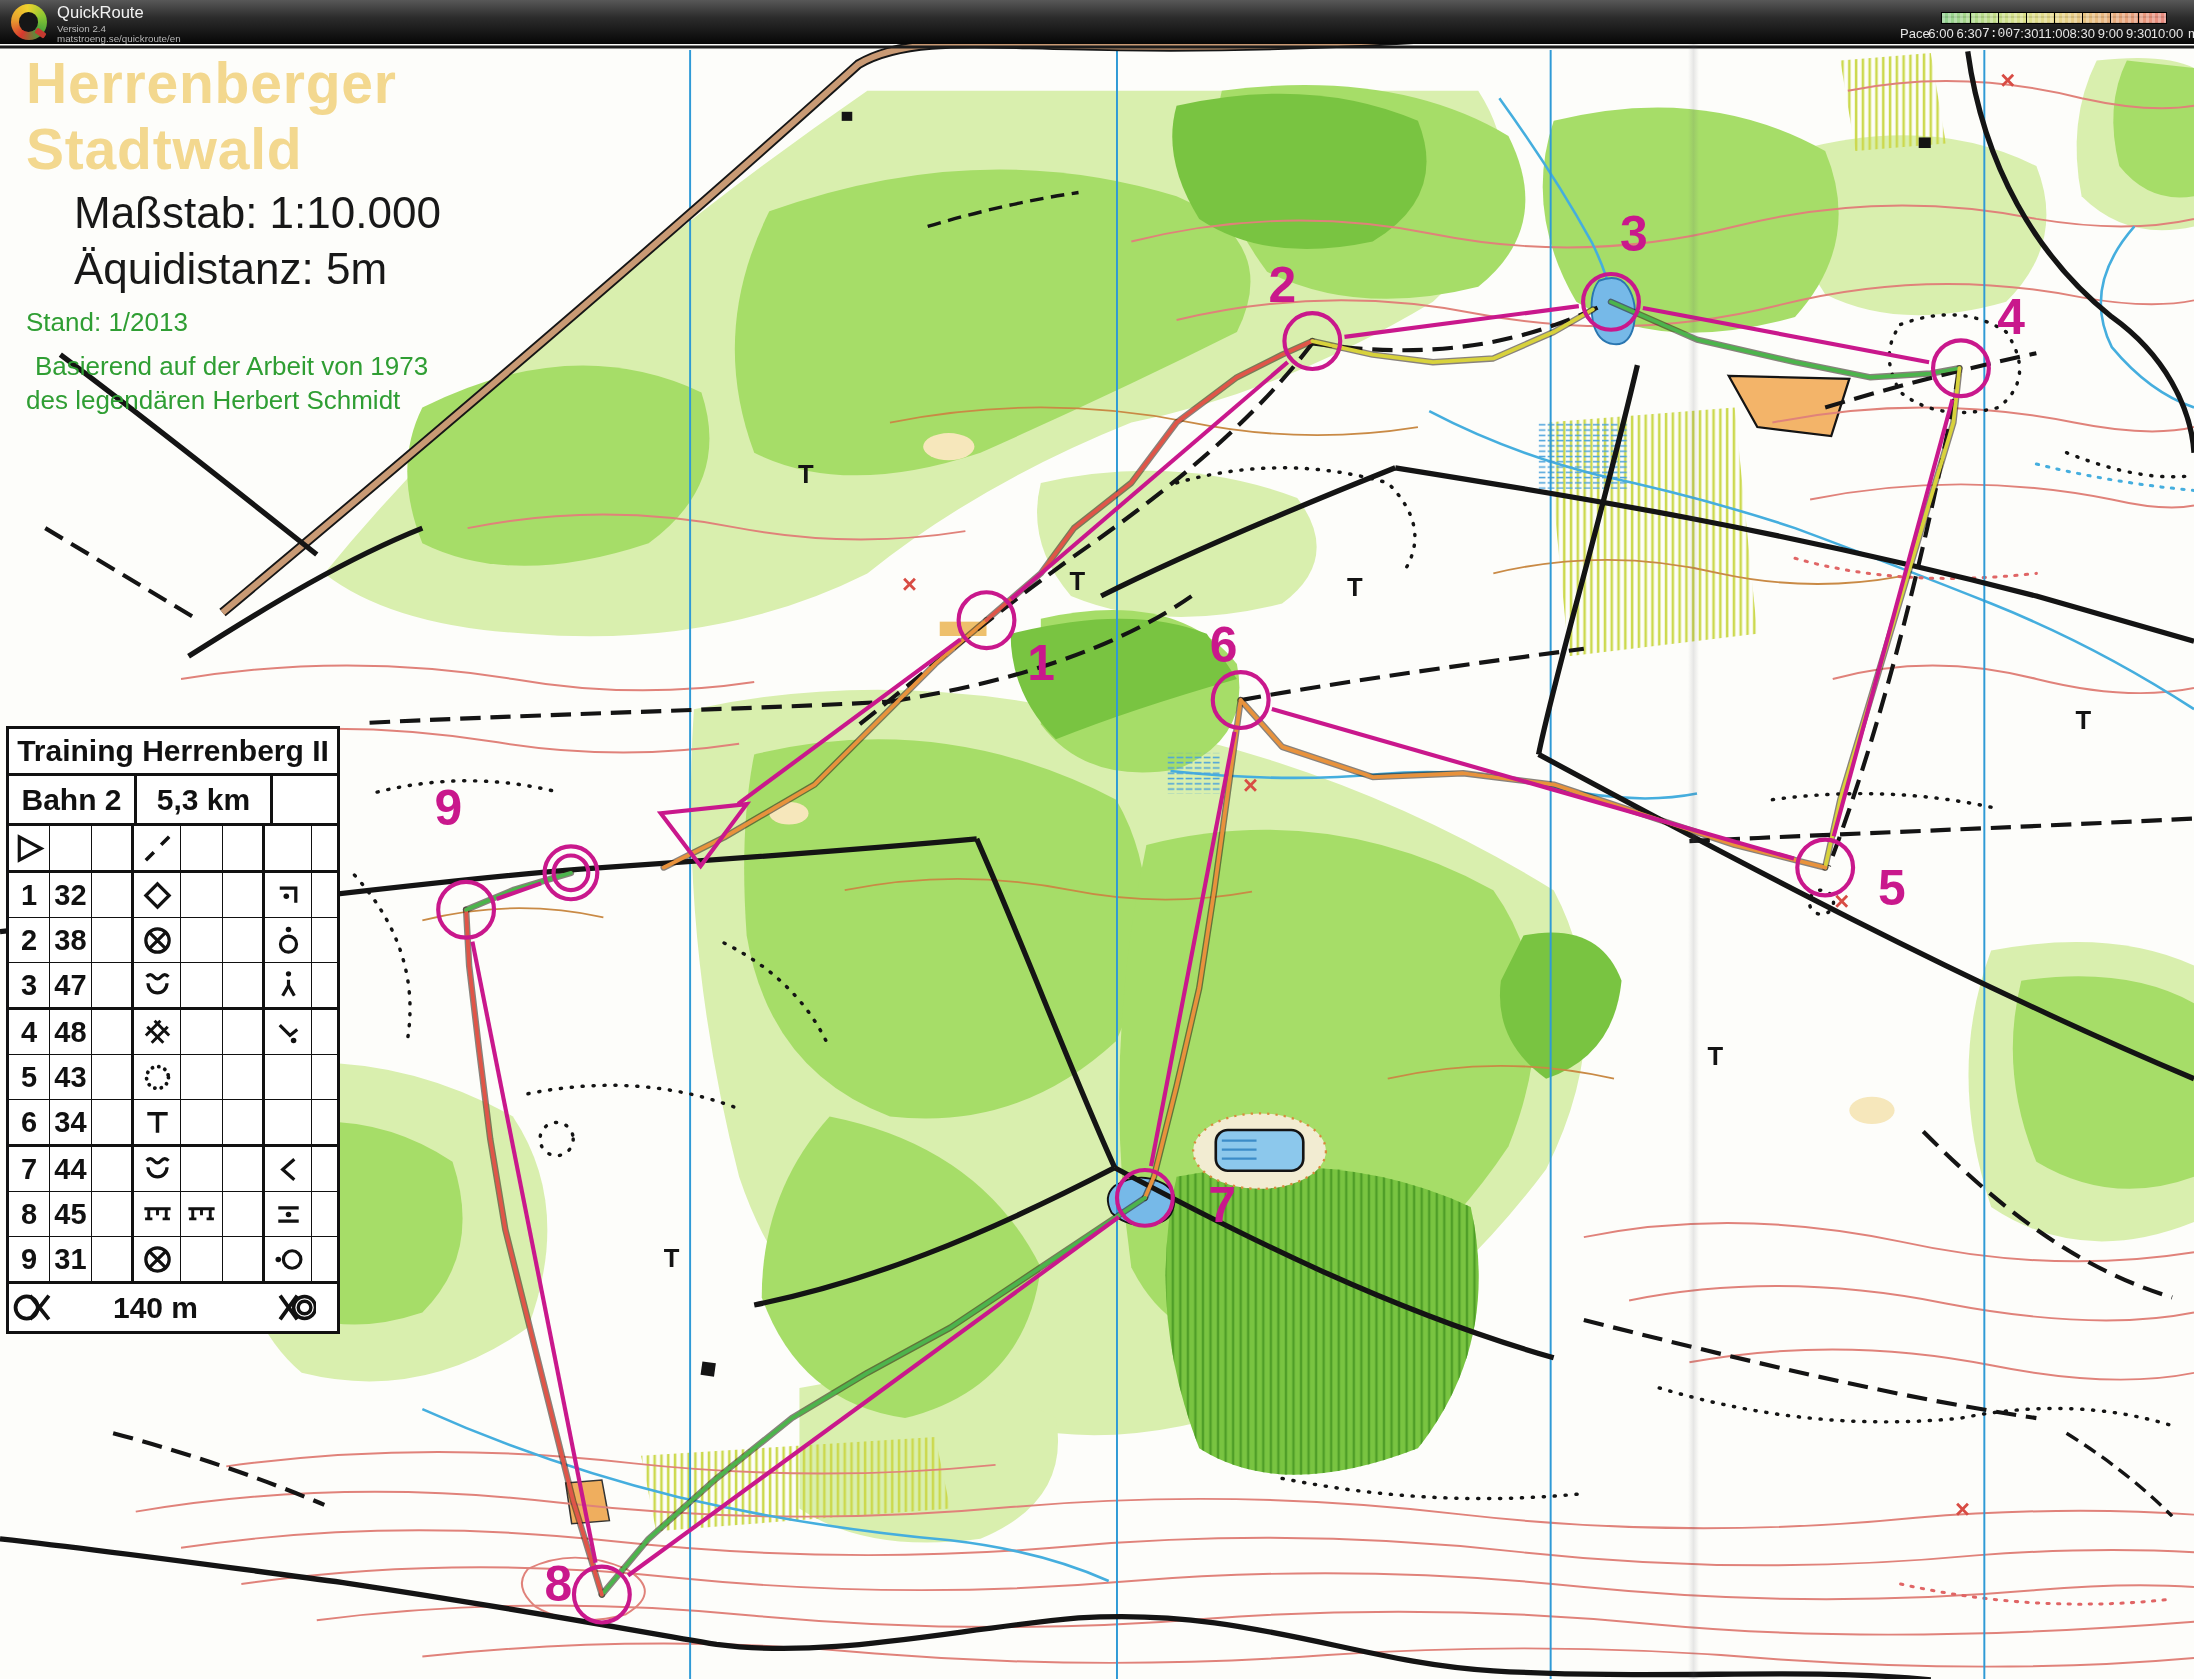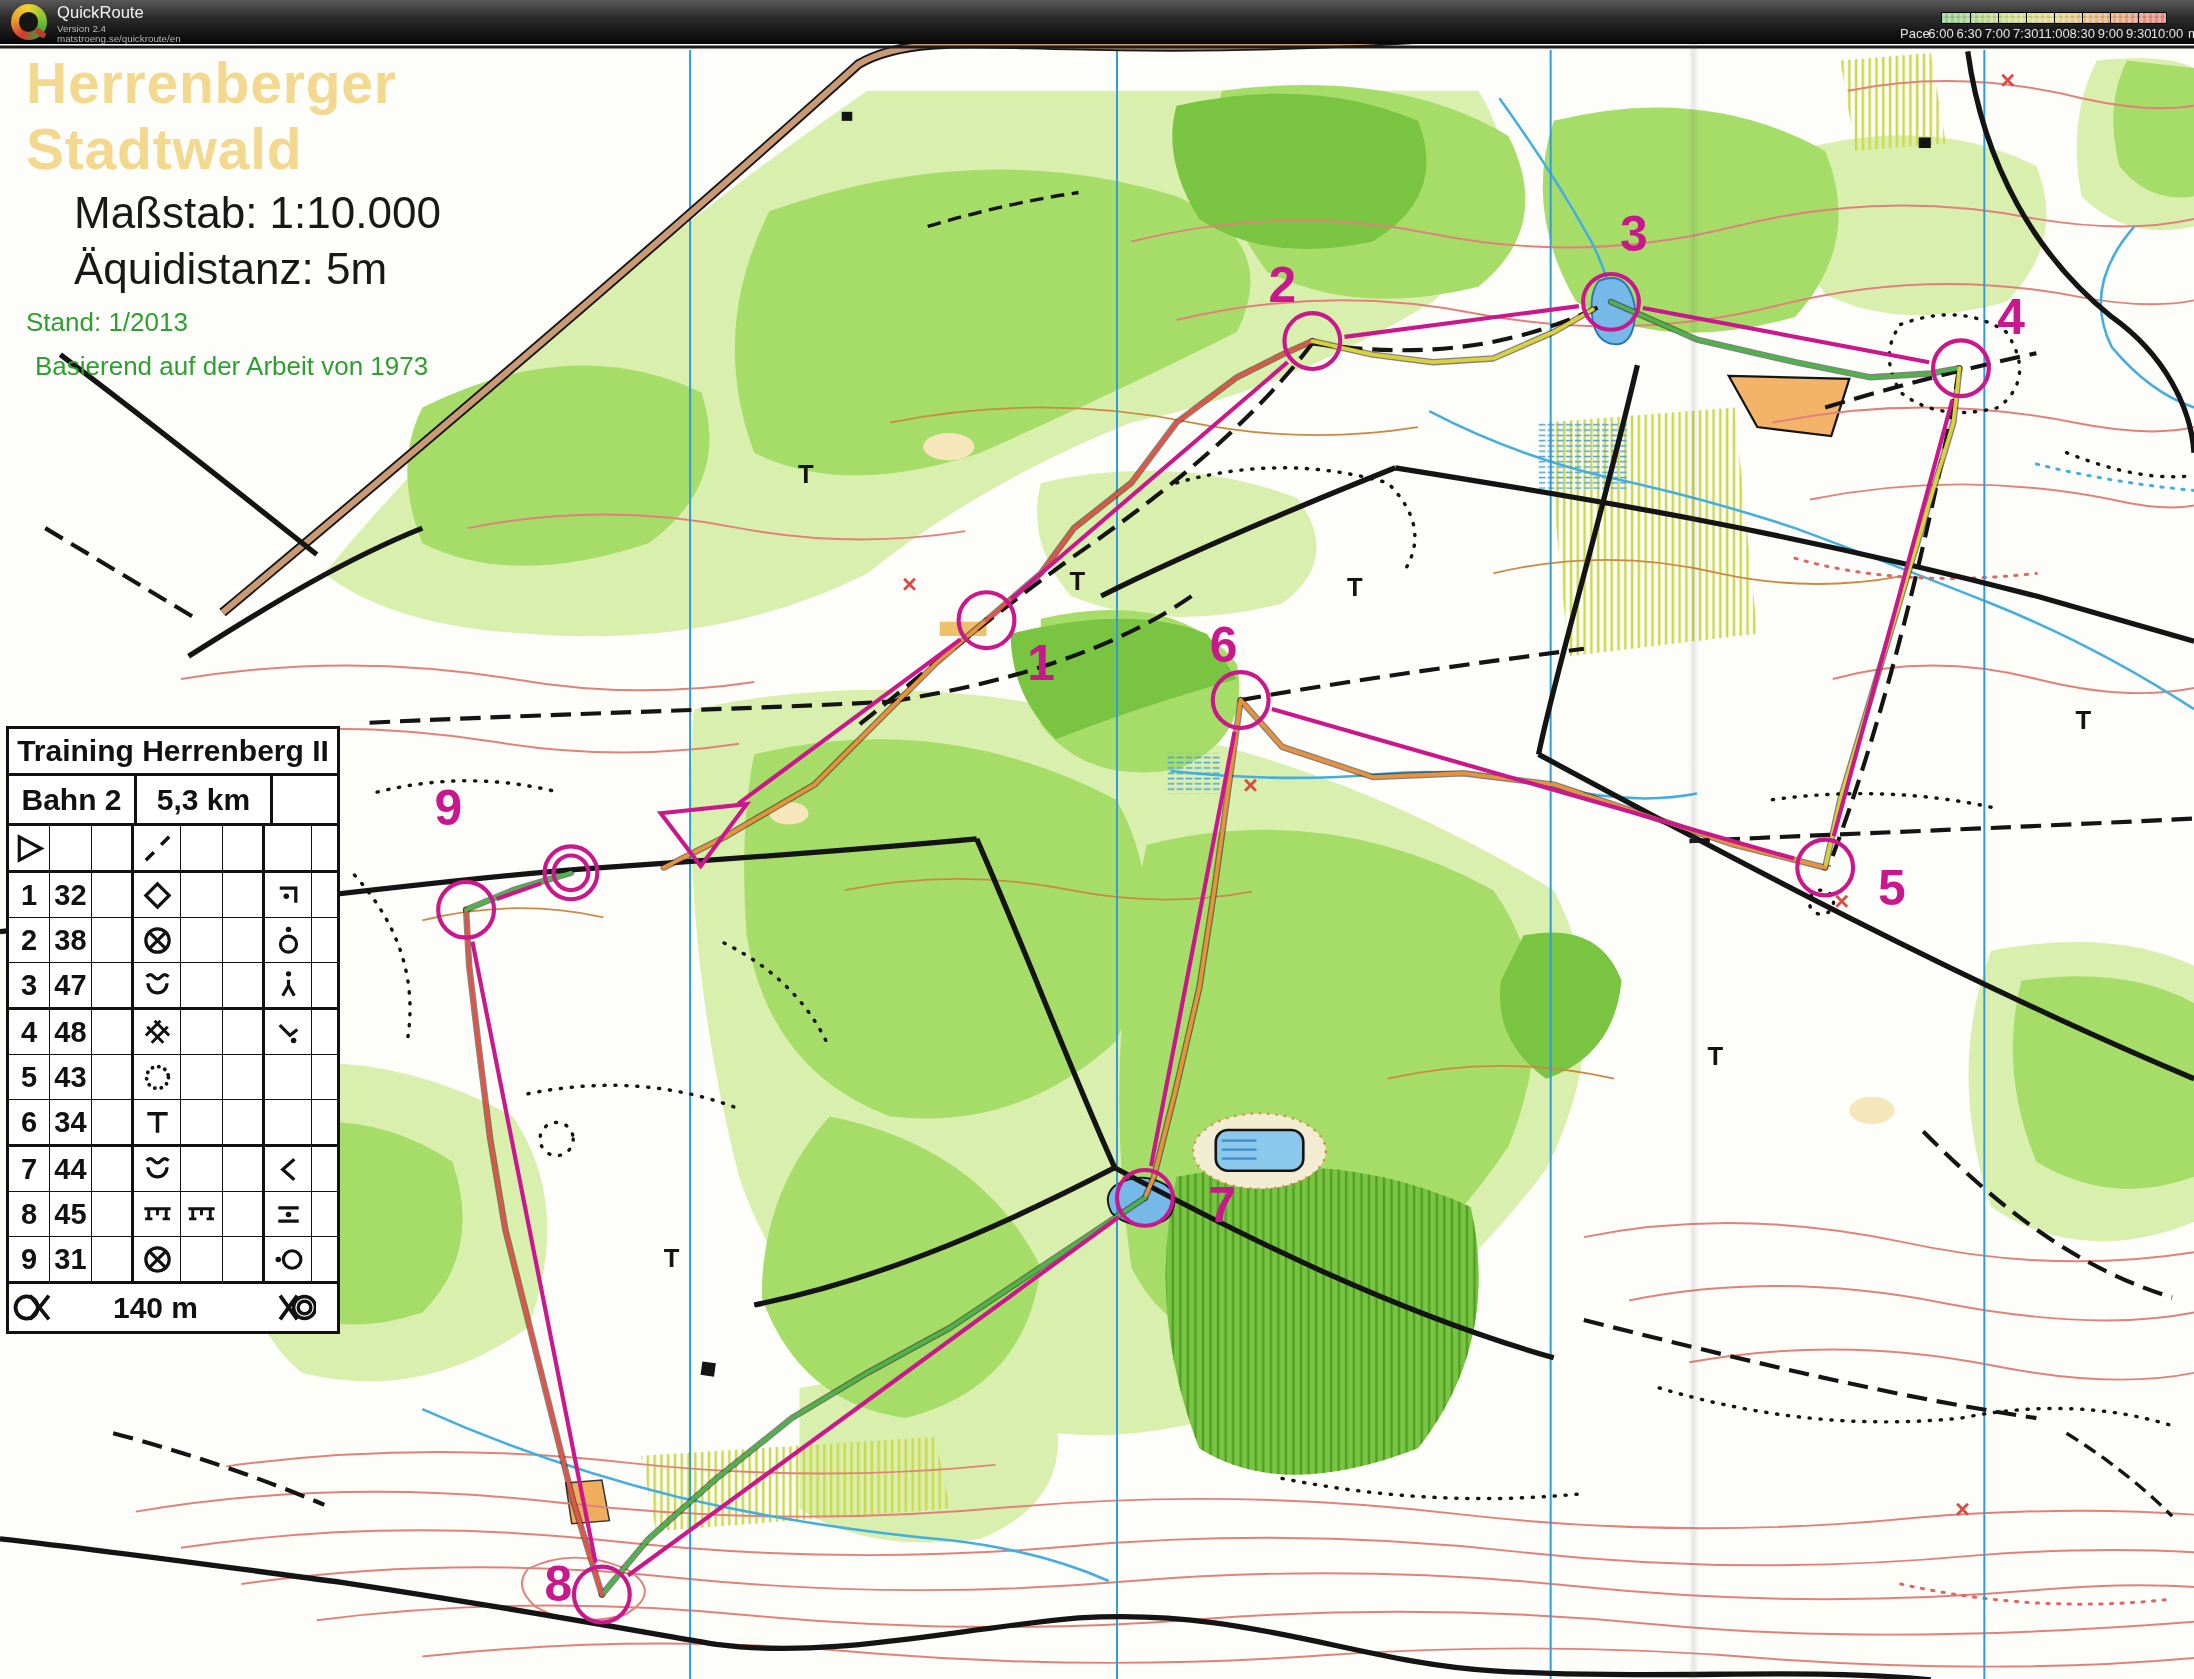--- a/index.html
+++ b/index.html
@@ -403,20 +403,21 @@
 
   <div id="crease"></div>
 
   <div id="map-head">
     <div id="mh-title">Herrenberger Stadtwald</div>
     <div id="mh-scale">Maßstab: 1:10.000</div>
     <div id="mh-equi">Äquidistanz: 5m</div>
     <div id="mh-credits">
       <div>Stand: 1/2013</div>
       <div id="mh-credit3">Basierend auf der Arbeit von 1973</div>
+      <div>des legendären Herbert Schmidt</div>
     </div>
   </div>
 
   <div id="cd">
     <div class="cd-title">Training Herrenberg II</div>
     <div class="cd-sub">
       <div class="s1">Bahn 2</div>
       <div class="s2">5,3 km</div>
       <div class="s3"></div>
     </div>
@@ -629,21 +630,21 @@
           <div class="tick" style="left: 25%;"></div>
           <div class="tick" style="left: 37.5%;"></div>
           <div class="tick" style="left: 50%;"></div>
           <div class="tick" style="left: 62.5%;"></div>
           <div class="tick" style="left: 75%;"></div>
           <div class="tick" style="left: 87.5%;"></div>
         </div>
       <div id="pace-ticks">
           <span style="left: 0%;">6:00</span>
           <span style="left: 12.5%;">6:30</span>
-          <span style="left: 25%;">7:00</span>
+          <span style="left: 25%; font-family: Liberation Mono, monospace;">7:00</span>
           <span style="left: 37.5%;">7:30</span>
           <span style="left: 50%;">11:00</span>
           <span style="left: 62.5%;">8:30</span>
           <span style="left: 75%;">9:00</span>
           <span style="left: 87.5%;">9:30</span>
           <span style="left: 100%;">10:00</span>
         </div>
       <div id="pace-unit">min/km</div>
     </div>
   </div>

